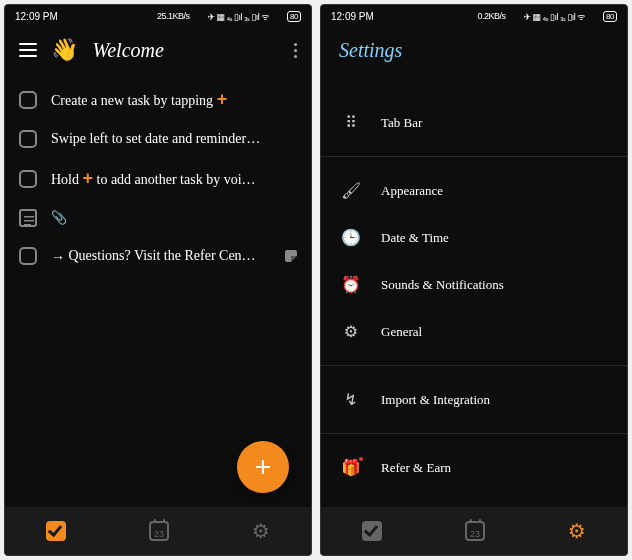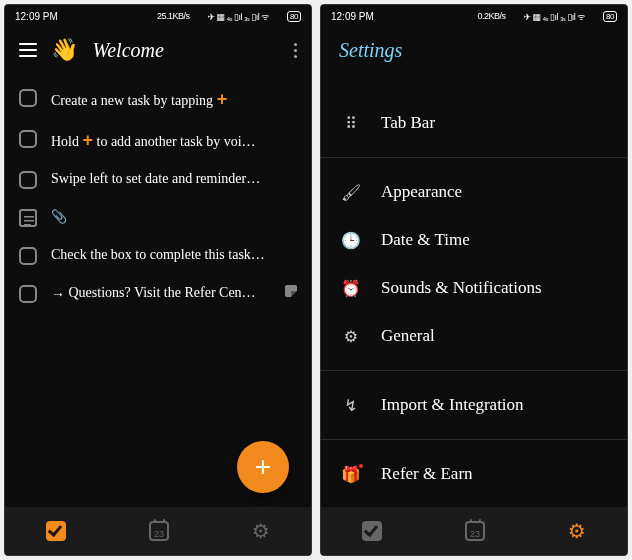--- a/index.html
+++ b/index.html
@@ -82,20 +82,21 @@
     background: #aaa;
     border-radius: 50%;
   }
   .task-list {
     flex: 1;
     padding: 6px 0;
     overflow: hidden;
   }
   .task-row {
     display: flex;
+    align-items: center;
     padding: 10px 14px;
     gap: 14px;
   }
   .checkbox {
     width: 18px;
     height: 18px;
     border: 2px solid #888;
     border-radius: 5px;
     flex-shrink: 0;
   }
@@ -250,21 +251,21 @@
   .settings-icon {
     width: 20px;
     text-align: center;
     color: #ccc;
     font-size: 16px;
     font-family: Arial, sans-serif;
     flex-shrink: 0;
   }
   .settings-label {
     color: #fff;
-    font-size: 17px;
+    font-size: 13px;
   }
   .gap { height: 10px; }
   .gap-big { height: 26px; }
 
   .refer-dot {
     position: relative;
   }
   .refer-dot::after {
     content:'';
     position:absolute;
@@ -305,39 +306,35 @@
 
       <div class="task-row">
         <div class="checkbox"></div>
         <div class="task-text">
           <span>Create a new task by tapping </span><span class="plus-inline">+</span><span></span>
         </div>
       </div>
 
       <div class="task-row">
         <div class="checkbox"></div>
+        <div class="task-text">Swipe left to set date and reminder…</div>
+      </div>
+
+      <div class="task-row">
+        <div class="checkbox"></div>
         <div class="task-text">
           <span>Hold </span><span class="plus-inline">+</span><span> to add another task by voi…</span>
         </div>
       </div>
 
       <div class="task-row">
-        <div class="checkbox"></div>
-        <div class="task-text">Swipe left to set date and reminder…</div>
-      </div>
-
-      <div class="task-row">
         <div class="checkbox note"></div>
         <span class="clip-icon">📎</span>
       </div>
 
-      <div class="task-row">
-        <div class="checkbox"></div>
-        <div class="task-text">Check the box to complete this task…</div>
-      </div>
 
 
       <div class="task-row">
         <div class="checkbox"></div>
         <div class="task-text">→ Questions? Visit the Refer Cen…</div>
         <div class="note-end-icon"></div>
       </div>
 
     </div>
     <div class="fab-pos">+</div>

